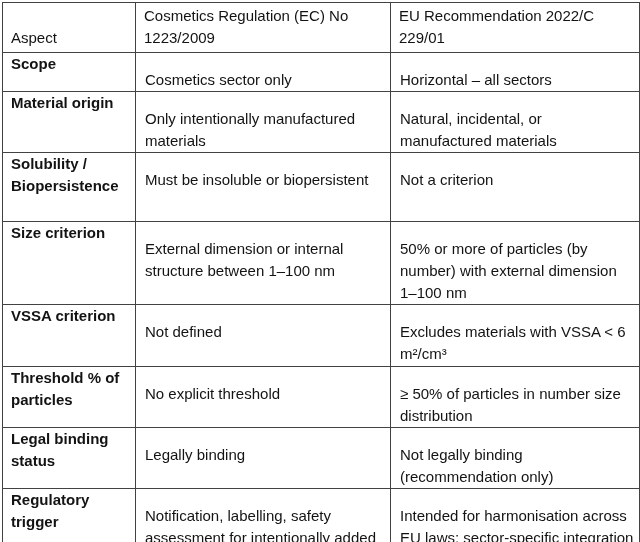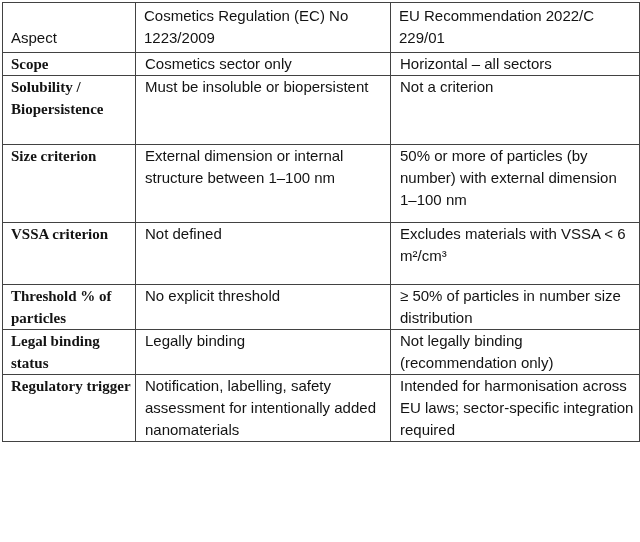--- a/index.html
+++ b/index.html
@@ -37,26 +37,25 @@
     text-align: left;
     overflow: hidden;
   }
   th {
     vertical-align: bottom;
     font-weight: normal;
     padding: 2px 6px 3px 8px;
   }
   td {
     vertical-align: top;
-    padding: 0 6px 0 9px;
+    padding: 16px 6px 0 9px;
   }
   td.aspect {
     font-weight: bold;
     padding: 0 4px 0 8px;
-    font-family: Liberation Serif, serif;
   }
   td.c2 { padding-right: 14px; }
   td.c3 { padding-right: 2px; }
 </style>
 </head>
 <body>
 
 <div class="page">
   <table class="comparison">
     <colgroup>
@@ -69,20 +68,25 @@
         <th>Aspect</th>
         <th>Cosmetics Regulation (EC) No 1223/2009</th>
         <th>EU Recommendation 2022/C 229/01</th>
       </tr>
     </thead>
     <tbody>
       <tr style="height:22px">
         <td class="aspect">Scope</td>
         <td class="c2">Cosmetics sector only</td>
         <td class="c3">Horizontal – all sectors</td>
+      </tr>
+      <tr style="height:46px">
+        <td class="aspect">Material origin</td>
+        <td class="c2">Only intentionally manufactured materials</td>
+        <td class="c3">Natural, incidental, or manufactured materials</td>
       </tr>
       <tr style="height:69px">
         <td class="aspect">Solubility / Biopersistence</td>
         <td class="c2">Must be insoluble or biopersistent</td>
         <td class="c3">Not a criterion</td>
       </tr>
       <tr style="height:78px">
         <td class="aspect">Size criterion</td>
         <td class="c2">External dimension or internal structure between 1–100 nm</td>
         <td class="c3">50% or more of particles (by number) with external dimension 1–100 nm</td>

